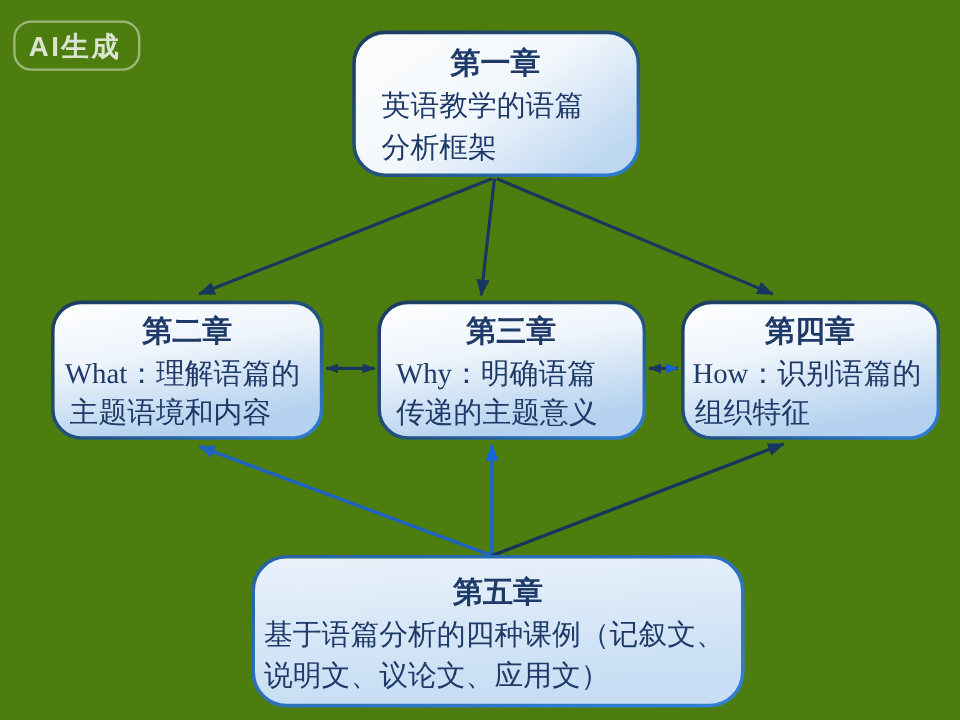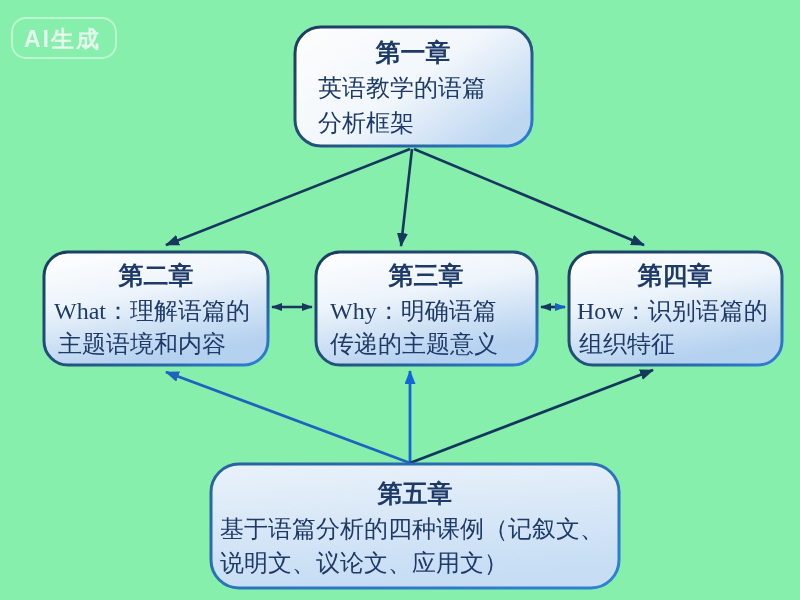--- a/index.html
+++ b/index.html
@@ -4,21 +4,21 @@
 <style>
   html, body { margin: 0; padding: 0; }
   body {
     width: 800px; height: 600px;
     font-family: "Liberation Serif", "DejaVu Serif", serif;
     background: #e9e8e5;
   }
   .stage {
     position: relative;
     width: 800px; height: 600px;
-    background: #86efac;
+    background: #4d7c0f;
     overflow: hidden;
   }
   svg { display: block; }
   .box-title {
     font-family: "Liberation Serif", "DejaVu Serif", serif;
     font-size: 25px;
     font-weight: 700;
     fill: #1e3a68;
   }
   .box-line {

